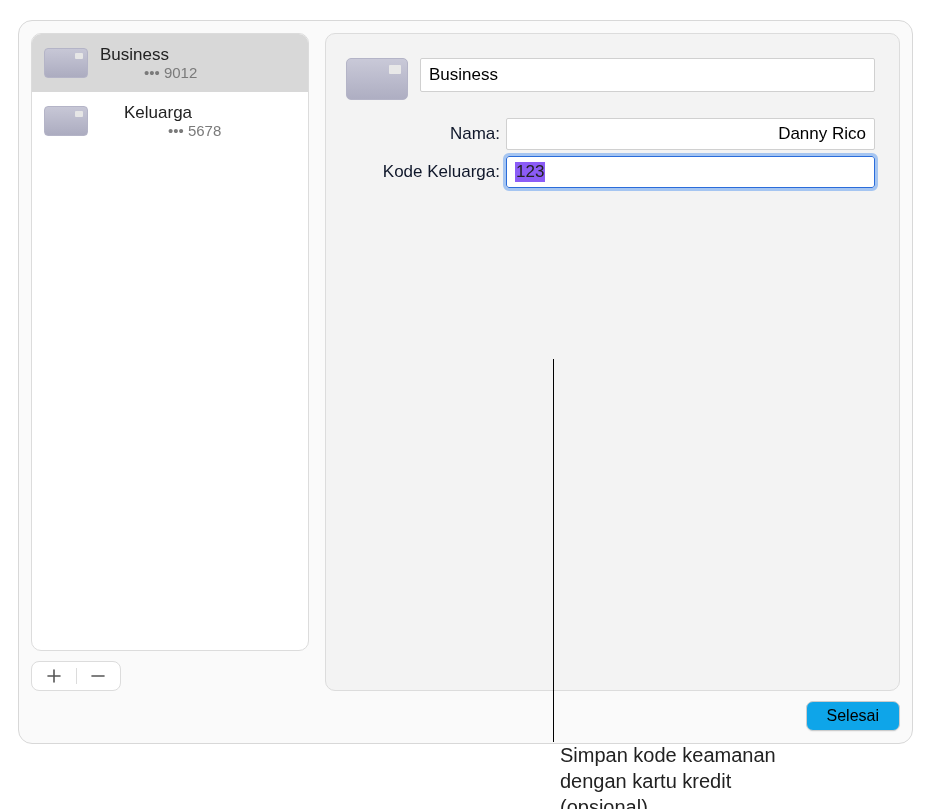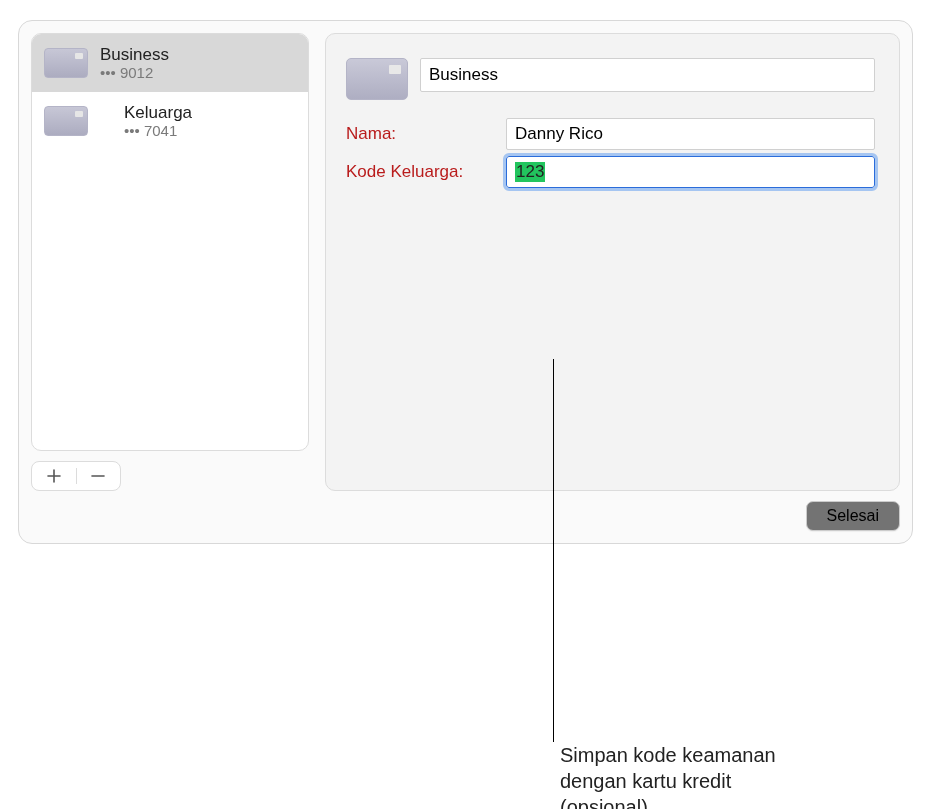--- a/index.html
+++ b/index.html
@@ -7,21 +7,21 @@
     margin: 0;
     padding: 0;
     background: #fff;
     font-family: -apple-system, "Helvetica Neue", Helvetica, Arial, sans-serif;
     font-size: 17px;
     color: #222;
     width: 931px;
   }
   .window {
     width: 895px;
-    height: 524px;
+    height: 724px;
     margin: 20px 18px 0 18px;
     border: 1px solid #d8d8d8;
     border-radius: 14px;
     background: #fafafa;
     display: flex;
     flex-direction: column;
     position: relative;
     padding: 12px;
   }
   .panes {
@@ -77,20 +77,21 @@
   }
   .card-text {
     line-height: 1.15;
   }
   .card-title {
     font-size: 17px;
   }
   .card-sub {
     font-size: 15px;
     color: #7a7a7a;
+    margin-left: 44px;
   }
   .list-buttons {
     display: flex;
     align-items: center;
     border: 1px solid #dcdcdc;
     border-radius: 8px;
     background: #fff;
     width: 90px;
     height: 30px;
     margin-top: 10px;
@@ -150,58 +151,60 @@
     border: 1px solid #d0d0d0;
     border-radius: 2px;
   }
   .field-row {
     display: flex;
     align-items: center;
     margin-bottom: 6px;
   }
   .field-label {
     width: 160px;
+    text-align: right;
     padding-right: 6px;
     font-size: 17px;
-    color: #b91c1c;
+    color: #0f172a;
   }
   .field-input {
     flex: 1;
     height: 32px;
     padding: 8px 8px;
     font-size: 17px;
     background: #fff;
     border: 1px solid #d0d0d0;
     border-radius: 2px;
     font-family: inherit;
+    text-align: right;
   }
   .field-input.dots {
     letter-spacing: 2px;
   }
   .field-input.focused {
     border: 1px solid #2a6cda;
     outline: 3px solid #a5c5f1;
     border-radius: 3px;
   }
   .selection {
-    background: #22c55e;
+    background: #8b5cf6;
     padding: 0 1px;
   }
 
   
   .bottom-bar {
     display: flex;
     justify-content: flex-end;
     padding-top: 10px;
   }
   .done-button {
     height: 30px;
     padding: 0 20px;
     font-size: 16px;
-    background: #737373;
+    background: #0ea5e9;
     border: 1px solid #ccc;
     border-radius: 7px;
     box-shadow: 0 1px 1px rgba(0,0,0,0.05);
     cursor: default;
   }
 
   
   .callout-line {
     position: absolute;
     left: 553px;
@@ -239,21 +242,21 @@
             <div class="card-text">
               <div class="card-title">Business</div>
               <div class="card-sub">••• 9012</div>
             </div>
           </div>
 
           <div class="card-row">
             <div class="card-icon"></div>
             <div class="card-text">
               <div class="card-title">Keluarga</div>
-              <div class="card-sub">••• 7041</div>
+              <div class="card-sub">••• 5678</div>
             </div>
           </div>
 
 
         </div>
 
         <div class="list-buttons">
           <div class="btn">
             <svg width="14" height="14" viewBox="0 0 14 14">
                 <path d="M7 1v12M1 7h12" stroke="#555" stroke-width="1.6" fill="none" stroke-linecap="round"></path>

